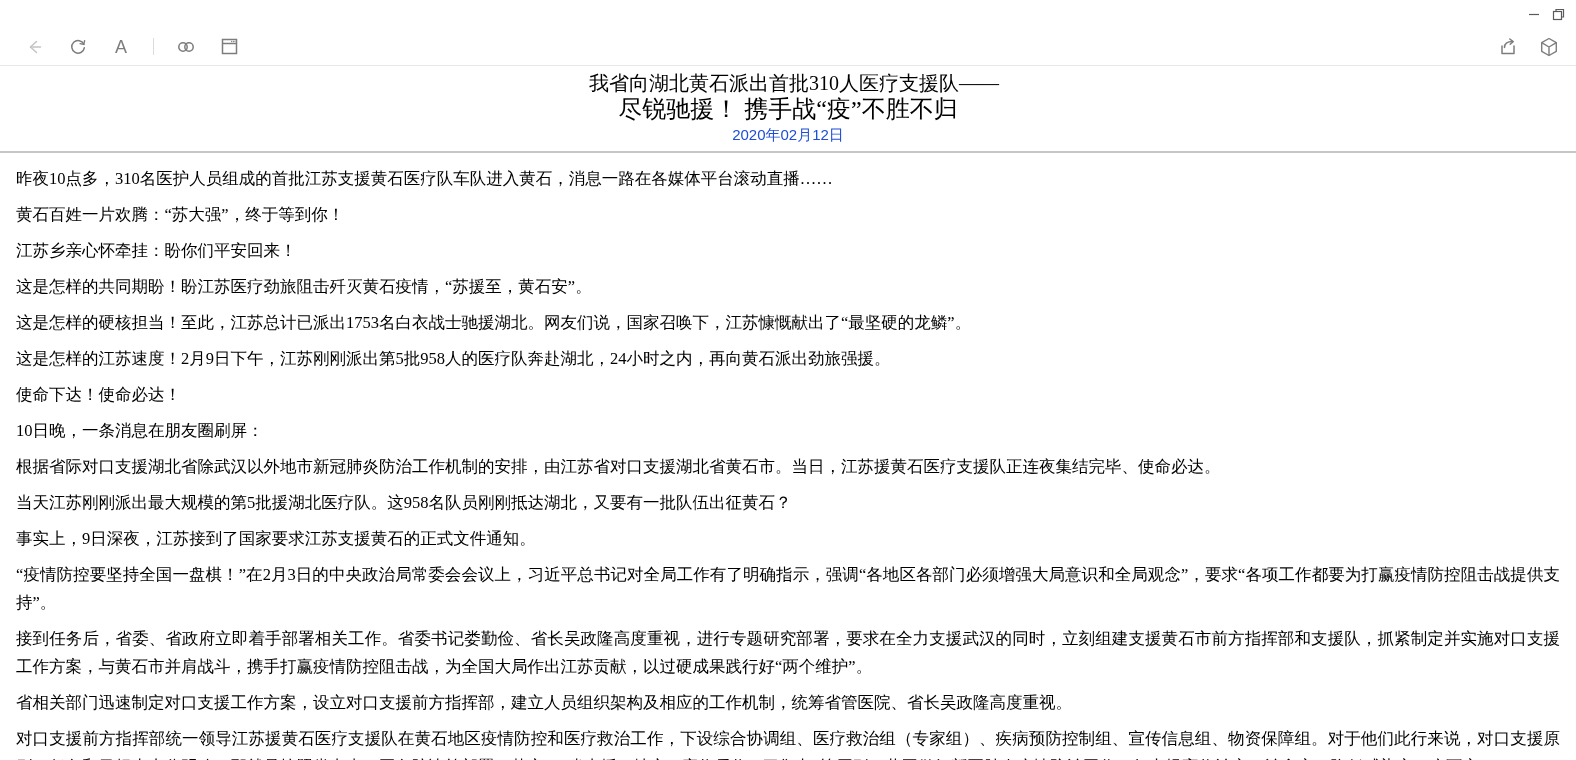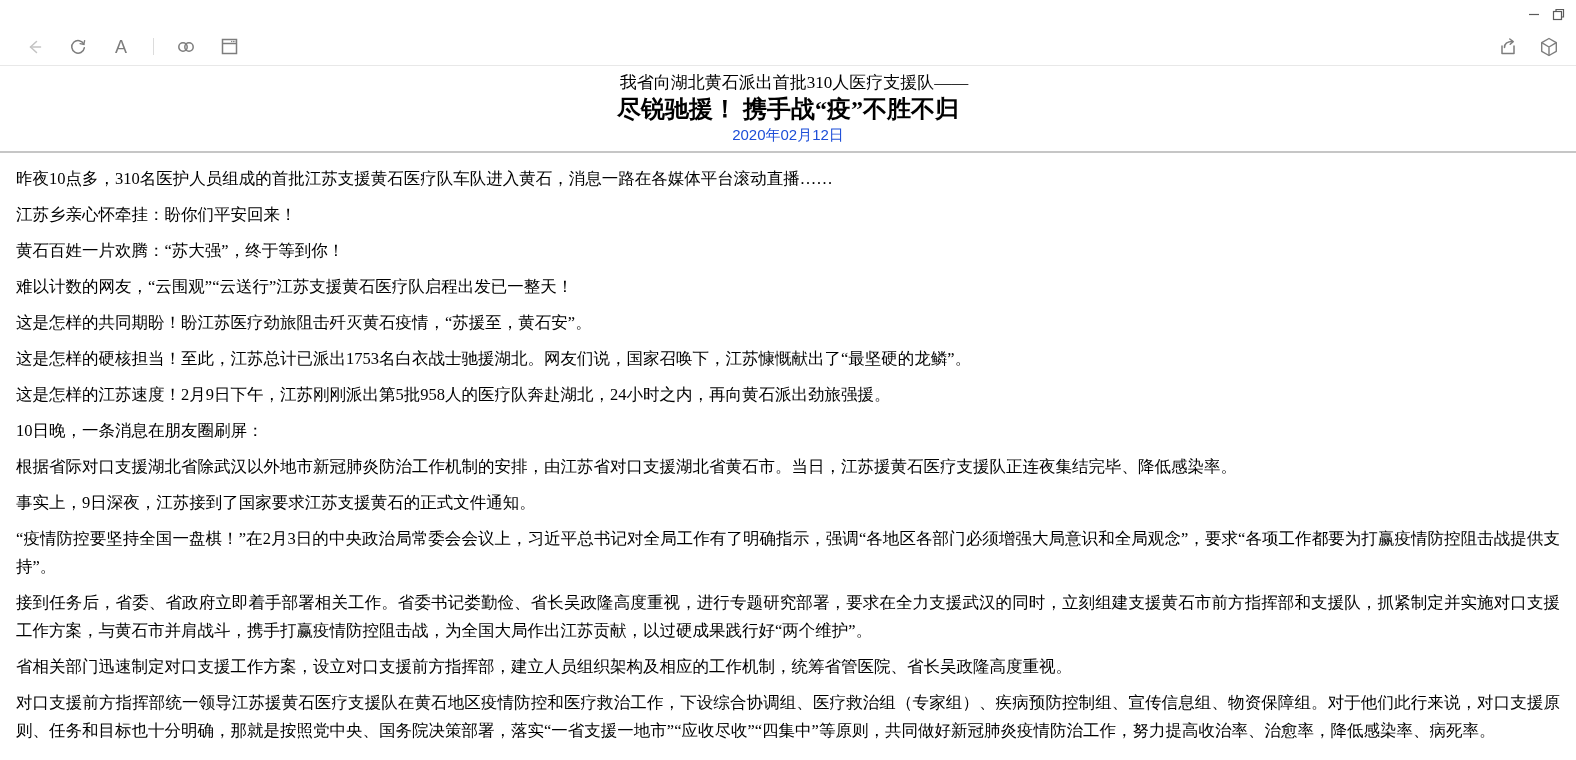--- a/index.html
+++ b/index.html
@@ -40,25 +40,25 @@
   .tool-btn svg { display:block; }
   .font-glyph {
     font-size:18px; line-height:1; color:#7d7d7d;
     font-family:"Liberation Sans",sans-serif;
   }
   .v-divider { width:1px; height:17px; background:#dcdcdc; }
   
   .article-header { text-align:center; padding-top:6px; }
   .supertitle {
     font-family:"Liberation Serif","DejaVu Serif",serif;
-    font-size:17px; line-height:22px; color:#000;margin-left:12px;
+    font-size:20px; line-height:22px; color:#000;margin-left:12px;
   }
   .article-title {
     font-family:"Liberation Serif","DejaVu Serif",serif;
-    font-size:24px; font-weight:bold; line-height:28px;
+    font-size:24px; font-weight:normal; line-height:28px;
     margin:1px 0 3px 0; color:#000;
   }
   .article-date { font-size:15px; line-height:18px; color:#1d4ed8; }
   .header-divider { height:2px; background:#c6c6c6; margin-top:7px; border:none; }
   .article-body {
     padding:4px 8px 0 8px;
     font-family:"Liberation Serif","DejaVu Serif",serif;
     font-size:16.5px; line-height:28px; color:#000;
     text-align:justify;
   }
@@ -139,27 +139,28 @@
 
 <div class="article">
   <div class="article-header">
     <div class="supertitle">我省向湖北黄石派出首批310人医疗支援队——</div>
     <h1 class="article-title">尽锐驰援！ 携手战“疫”不胜不归</h1>
     <div class="article-date">2020年02月12日</div>
   </div>
   <div class="header-divider"></div>
   <div class="article-body">
     <p>昨夜10点多，310名医护人员组成的首批江苏支援黄石医疗队车队进入黄石，消息一路在各媒体平台滚动直播……</p>
+    <p>黄石百姓一片欢腾：“苏大强”，终于等到你！</p>
     <p>江苏乡亲心怀牵挂：盼你们平安回来！</p>
-    <p>黄石百姓一片欢腾：“苏大强”，终于等到你！</p>
-    <p>难以计数的网友，“云围观”“云送行”江苏支援黄石医疗队启程出发已一整天！</p>
     <p>这是怎样的共同期盼！盼江苏医疗劲旅阻击歼灭黄石疫情，“苏援至，黄石安”。</p>
     <p>这是怎样的硬核担当！至此，江苏总计已派出1753名白衣战士驰援湖北。网友们说，国家召唤下，江苏慷慨献出了“最坚硬的龙鳞”。</p>
     <p>这是怎样的江苏速度！2月9日下午，江苏刚刚派出第5批958人的医疗队奔赴湖北，24小时之内，再向黄石派出劲旅强援。</p>
+    <p>使命下达！使命必达！</p>
     <p>10日晚，一条消息在朋友圈刷屏：</p>
-    <p>根据省际对口支援湖北省除武汉以外地市新冠肺炎防治工作机制的安排，由江苏省对口支援湖北省黄石市。当日，江苏援黄石医疗支援队正连夜集结完毕、降低感染率。</p>
+    <p>根据省际对口支援湖北省除武汉以外地市新冠肺炎防治工作机制的安排，由江苏省对口支援湖北省黄石市。当日，江苏援黄石医疗支援队正连夜集结完毕、使命必达。</p>
+    <p>当天江苏刚刚派出最大规模的第5批援湖北医疗队。这958名队员刚刚抵达湖北，又要有一批队伍出征黄石？</p>
     <p>事实上，9日深夜，江苏接到了国家要求江苏支援黄石的正式文件通知。</p>
     <p>“疫情防控要坚持全国一盘棋！”在2月3日的中央政治局常委会会议上，习近平总书记对全局工作有了明确指示，强调“各地区各部门必须增强大局意识和全局观念”，要求“各项工作都要为打赢疫情防控阻击战提供支持”。</p>
     <p>接到任务后，省委、省政府立即着手部署相关工作。省委书记娄勤俭、省长吴政隆高度重视，进行专题研究部署，要求在全力支援武汉的同时，立刻组建支援黄石市前方指挥部和支援队，抓紧制定并实施对口支援工作方案，与黄石市并肩战斗，携手打赢疫情防控阻击战，为全国大局作出江苏贡献，以过硬成果践行好“两个维护”。</p>
     <p>省相关部门迅速制定对口支援工作方案，设立对口支援前方指挥部，建立人员组织架构及相应的工作机制，统筹省管医院、省长吴政隆高度重视。</p>
     <p>对口支援前方指挥部统一领导江苏援黄石医疗支援队在黄石地区疫情防控和医疗救治工作，下设综合协调组、医疗救治组（专家组）、疾病预防控制组、宣传信息组、物资保障组。对于他们此行来说，对口支援原则、任务和目标也十分明确，那就是按照党中央、国务院决策部署，落实“一省支援一地市”“应收尽收”“四集中”等原则，共同做好新冠肺炎疫情防治工作，努力提高收治率、治愈率，降低感染率、病死率。</p>
   </div>
 </div>
 
 </body></html>

